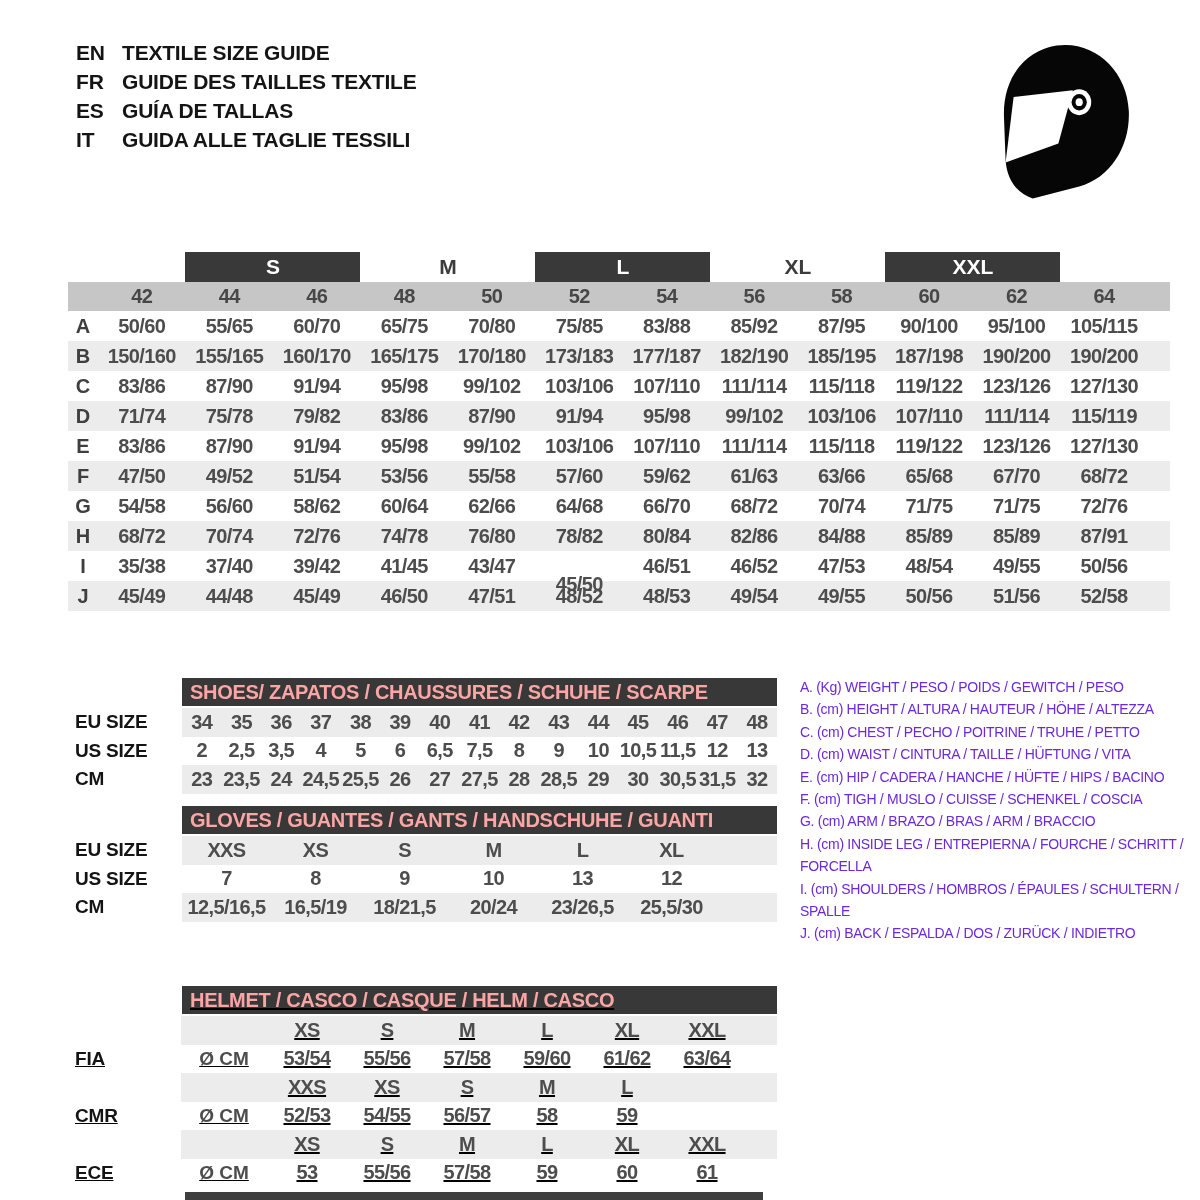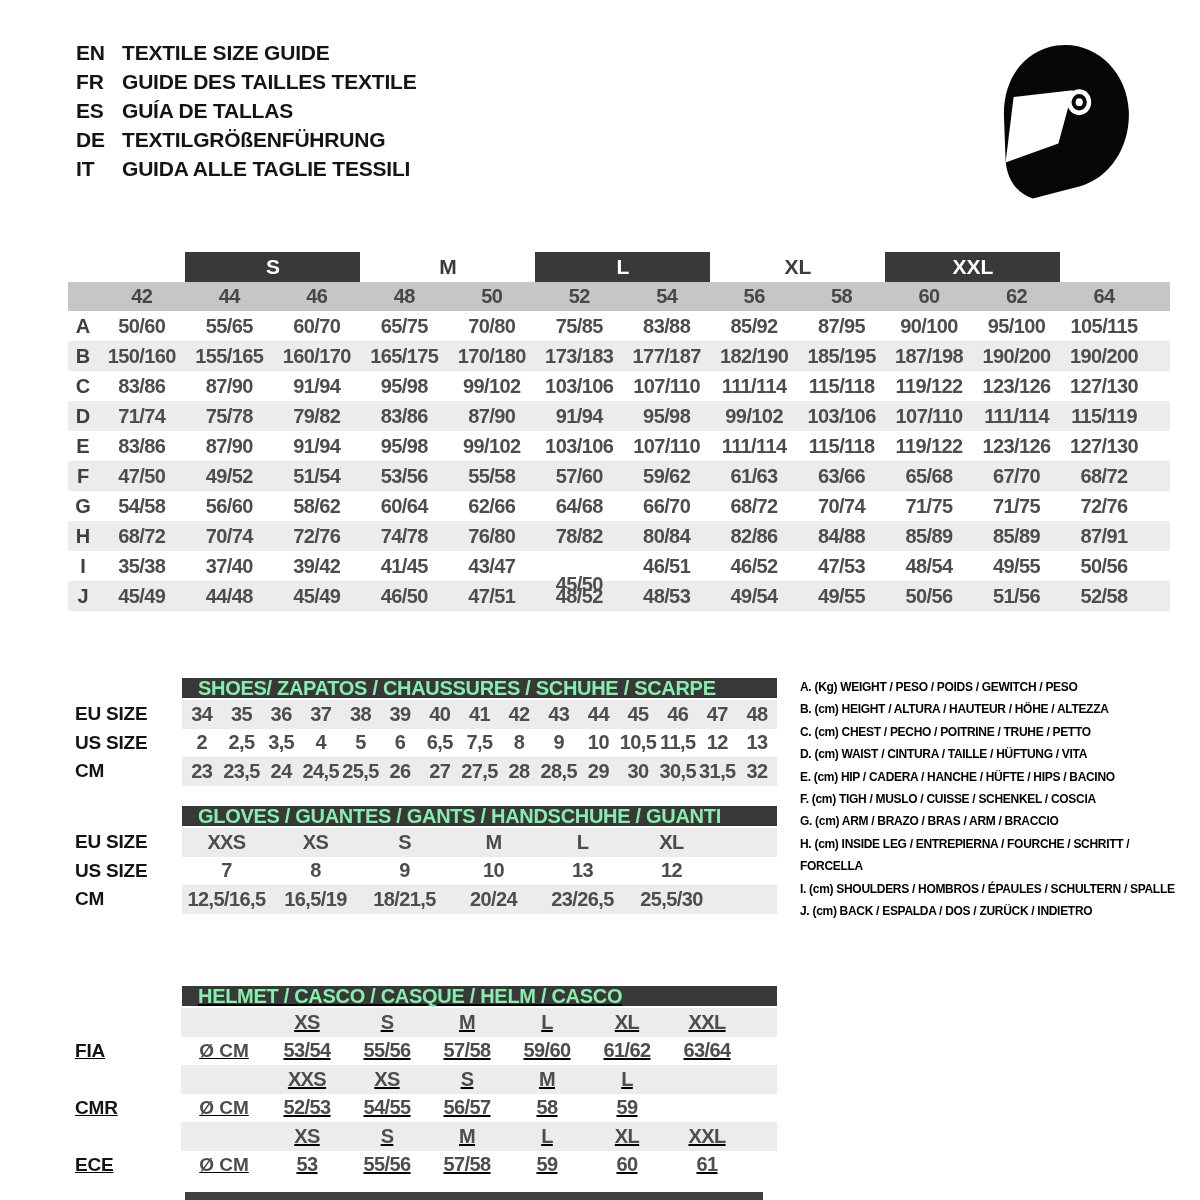--- a/index.html
+++ b/index.html
@@ -29,38 +29,38 @@
   .size-num{color:#474747;}
   .gcell{display:flex;align-items:center;justify-content:center;font-weight:bold;
          font-size:21px;color:#3c3c3c;}
   .gcell.filled{background:#393939;color:#ffffff;}
 
   
   .sub-block{position:absolute;left:65px;width:712px;}
   .shoes-block{top:678px;}
   .gloves-block{top:806px;}
   .helmet-block{top:986px;text-decoration:underline;}
-  .title-bar{margin-left:117px;height:20px;background:#383838;color:#86efac;font-weight:bold;
-             font-size:20px;display:flex;align-items:center;padding-left:16px;
+  .title-bar{margin-left:117px;height:28px;background:#383838;color:#fca5a5;font-weight:bold;
+             font-size:20px;display:flex;align-items:center;padding-left:8px;
              letter-spacing:-0.3px;margin-bottom:2px;}
   .srow{display:flex;height:28.5px;}
   .slabel{width:117px;display:flex;align-items:center;padding-left:10px;box-sizing:border-box;
           font-weight:bold;font-size:19px;color:#141414;letter-spacing:-0.2px;}
   .band{flex:1;display:flex;}
   .num15{width:6.6667%;}
   .glove-cell{width:89px;}
   .unit{width:86px;display:flex;align-items:center;justify-content:center;font-weight:bold;
         font-size:19px;color:#4d4d4d;}
   .helmet-cell{width:80px;}
   .trail{width:58px;}
   .trail2{width:30px;}
 
   
   .legend{position:absolute;left:800px;top:676px;width:392px;}
-  .legend-item{font-weight:bold;font-size:12px;line-height:22.4px;color:#000000;
+  .legend-item{font-weight:normal;font-size:14px;line-height:22.4px;color:#6d28d9;
                letter-spacing:-0.3px;}
 
   
   .bottom-bar{position:absolute;left:185px;top:1192px;width:578px;height:8px;background:#3f3f3f;}
 </style>
 </head>
 <body>
 
 <div class="page">
 
@@ -69,24 +69,20 @@
         <div class="lang-code">EN</div>
         <div class="lang-title">TEXTILE SIZE GUIDE</div>
       </div>
       <div class="lang-row">
         <div class="lang-code">FR</div>
         <div class="lang-title">GUIDE DES TAILLES TEXTILE</div>
       </div>
       <div class="lang-row">
         <div class="lang-code">ES</div>
         <div class="lang-title">GUÍA DE TALLAS</div>
-      </div>
-      <div class="lang-row">
-        <div class="lang-code">DE</div>
-        <div class="lang-title">TEXTILGRÖßENFÜHRUNG</div>
       </div>
       <div class="lang-row">
         <div class="lang-code">IT</div>
         <div class="lang-title">GUIDA ALLE TAGLIE TESSILI</div>
       </div>
     </div>
 
   <div class="helmet-icon">
     <svg viewBox="0 0 200 200" width="160" height="172" preserveAspectRatio="none">
       <path fill="#060606" d="M96 18c48-6 88 30 90 76 2 40-22 78-62 88l-58 14c-20-6-32-22-34-44l-2-50c-2-44 24-78 66-84z"></path>

